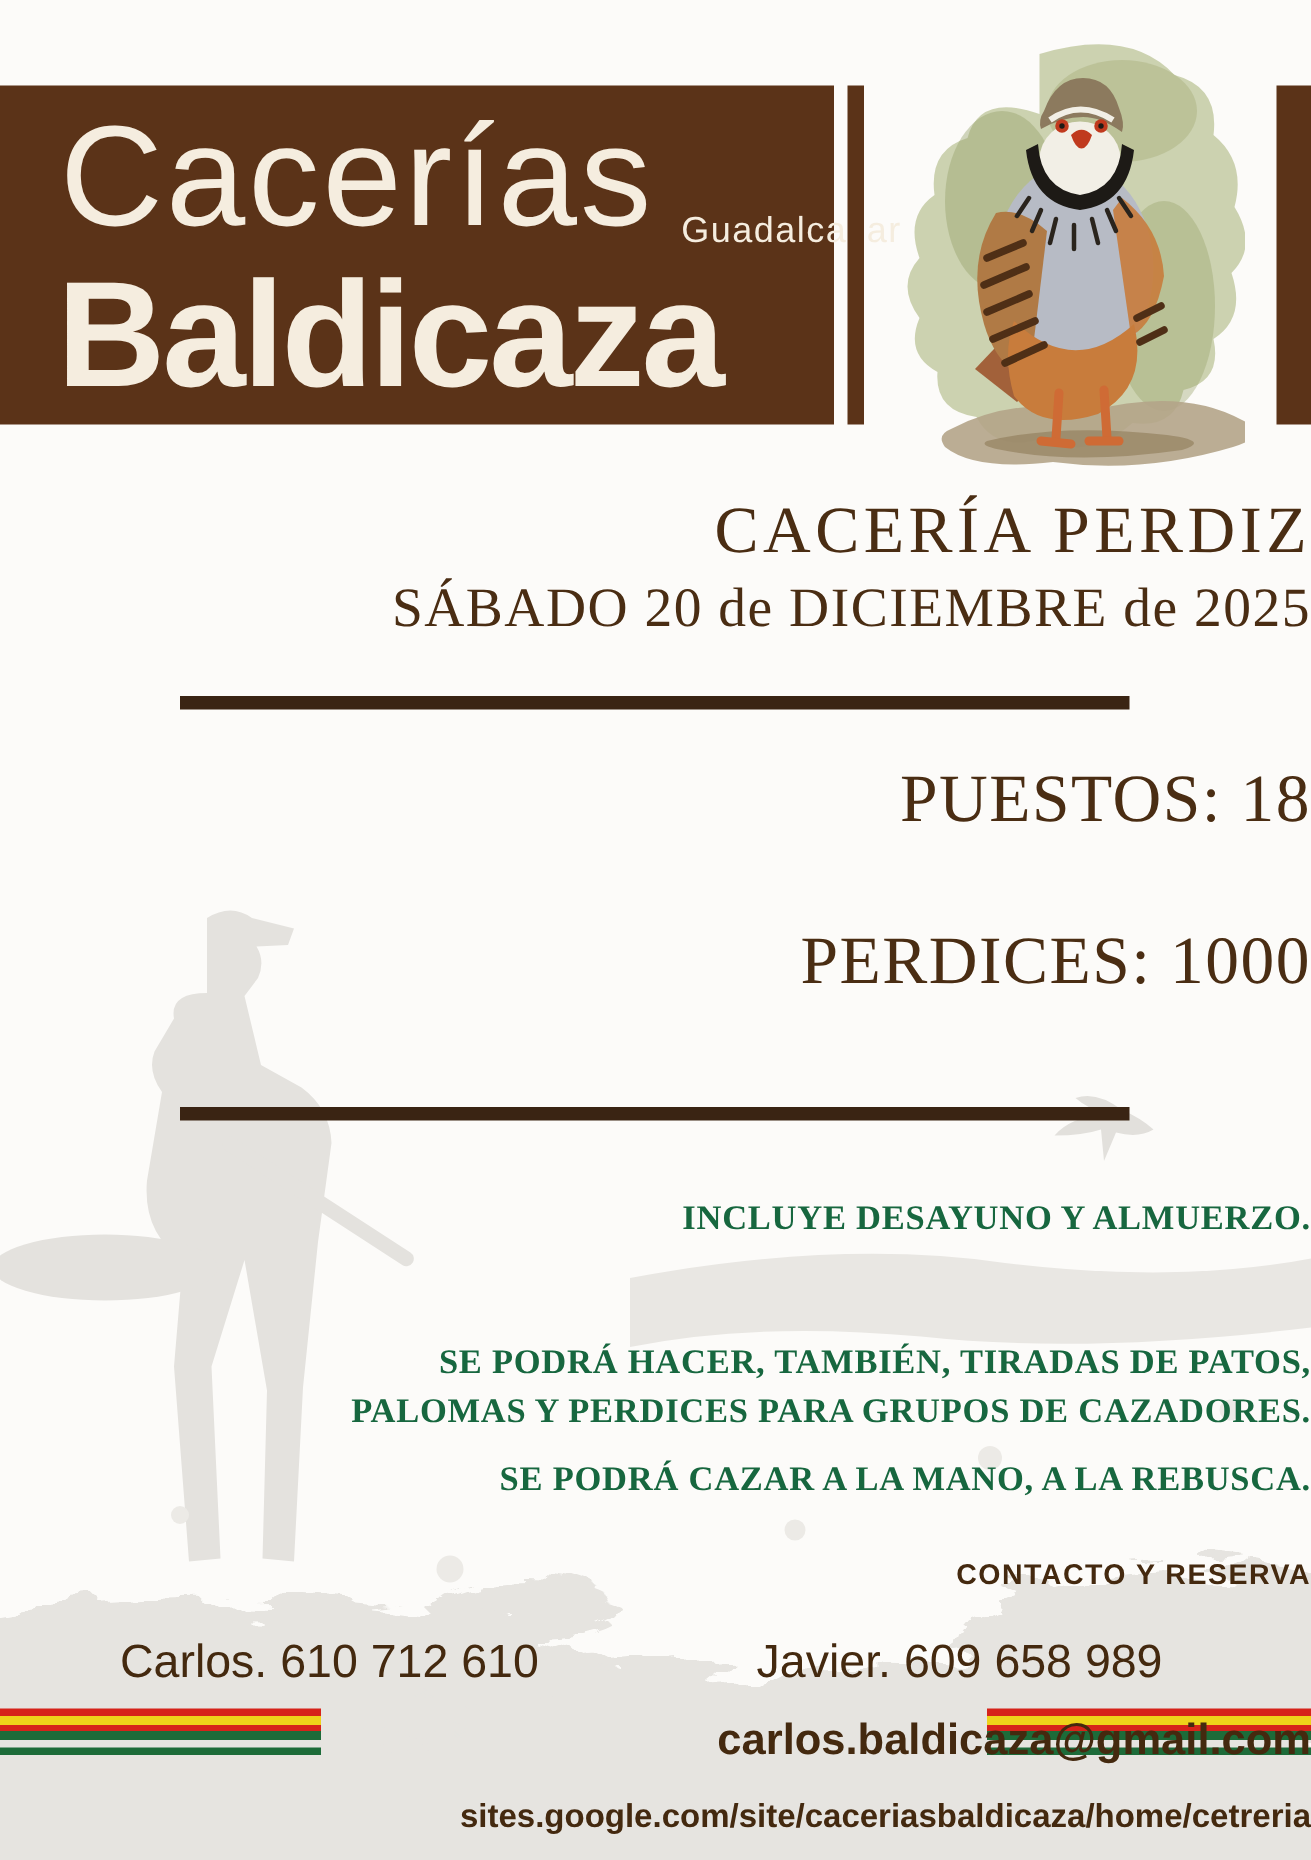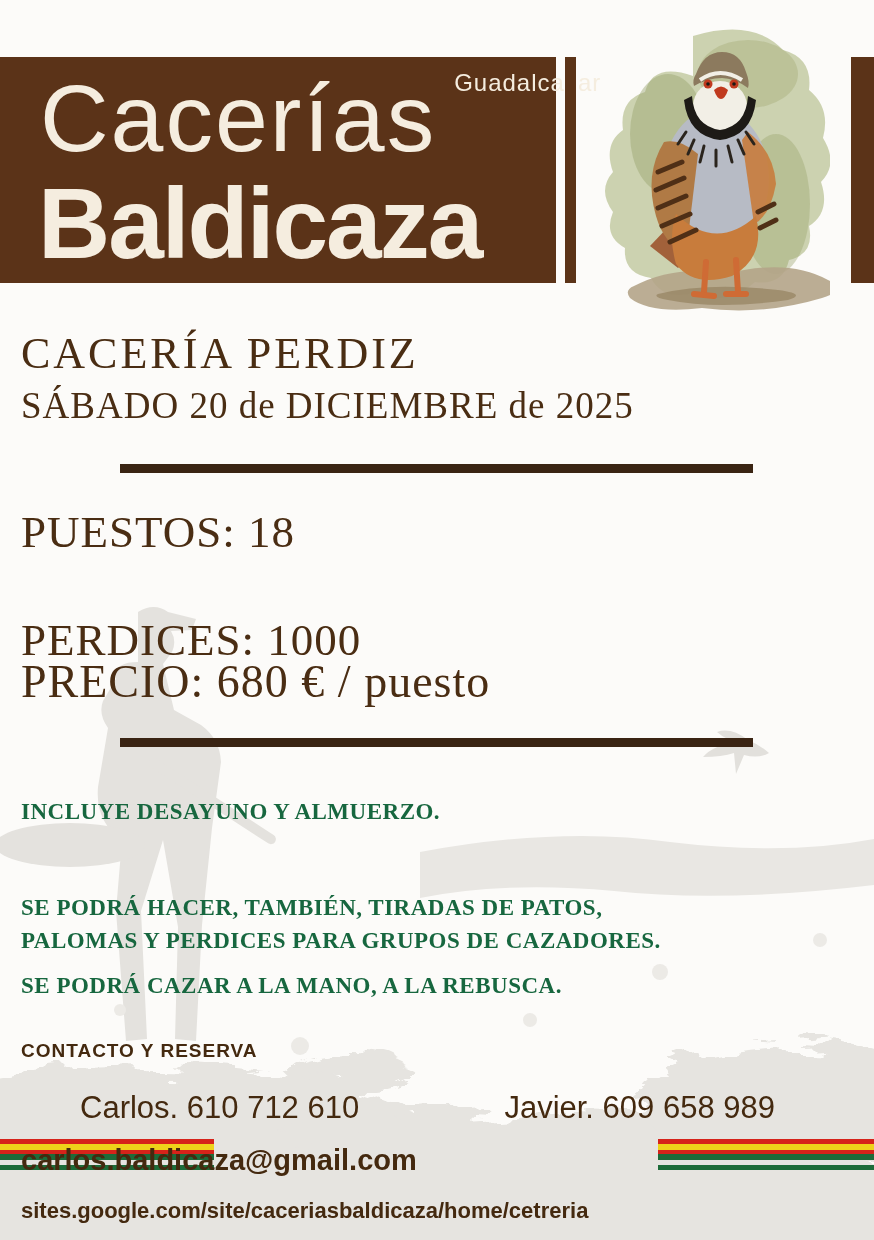--- a/index.html
+++ b/index.html
@@ -6,31 +6,31 @@
   .poster {
     position:relative; width:874px; height:1240px; margin:0 auto;
     background:#fcfbf9; overflow:hidden;
     font-family:"Liberation Sans", sans-serif;
   }
   .layer { position:absolute; z-index:1; }
   .watermark { position:absolute; inset:0; z-index:0; }
 
   
   .banner { left:0; top:57px; width:556px; height:226px; background:var(--banner-brown); color:var(--cream); }
-  .brand-top { position:absolute; left:40px; top:14px; display:flex; align-items:flex-start; gap:18px; line-height:1; }
+  .brand-top { position:absolute; left:40px; top:14px; display:flex; align-items:flex-end; gap:18px; line-height:1; }
   .brand-name-top { font-size:95px; font-weight:400; letter-spacing:2px; }
   .brand-sub { font-size:24px; letter-spacing:1px; }
   .brand-name-bottom { position:absolute; left:38px; top:116px; line-height:1; font-size:100px; font-weight:700; letter-spacing:-2px;text-align:right; }
   .banner-divider { left:565px; top:57px; width:11px; height:226px; background:var(--banner-brown); }
   .banner-edge { left:851px; top:57px; width:23px; height:226px; background:var(--banner-brown); }
   .partridge { left:598px; top:14px; width:232px; height:312px; }
 
   
   .serif { font-family:"Liberation Serif", serif; color:var(--title-brown); }
-  .centered { left:0; right:0; text-align:left;padding-left:21px; }
+  .centered { left:0; right:0; text-align:right;padding-left:21px; }
   .event-title { top:328px; font-size:44px; letter-spacing:3px; }
   .event-date  { top:384px; font-size:37px; letter-spacing:1px; }
   .rule { left:120px; width:633px; height:9px; background:var(--rule-brown); }
   .rule-1 { top:464px; }
   .rule-2 { top:738px; }
   .stat { letter-spacing:1px; }
   .stat-puestos  { top:506px; font-size:45px; }
   .stat-perdices { top:614px; font-size:45px; }
   .stat-precio   { top:655px; font-size:46px; }
 
@@ -172,21 +172,20 @@
     </g>
   </svg>
 
   <div class="layer centered serif event-title">CACERÍA PERDIZ</div>
   <div class="layer centered serif event-date">SÁBADO 20 de DICIEMBRE de 2025</div>
 
   <div class="layer rule rule-1"></div>
 
   <div class="layer centered serif stat stat-puestos">PUESTOS: 18</div>
   <div class="layer centered serif stat stat-perdices">PERDICES: 1000</div>
-  <div class="layer centered serif stat stat-precio">PRECIO: 680 € / puesto</div>
 
   <div class="layer rule rule-2"></div>
 
   <div class="layer centered detail detail-1">INCLUYE DESAYUNO Y ALMUERZO.</div>
   <div class="layer centered detail detail-3">SE PODRÁ HACER, TAMBIÉN,  TIRADAS DE PATOS,</div>
   <div class="layer centered detail detail-4">PALOMAS Y PERDICES PARA GRUPOS DE CAZADORES.</div>
   <div class="layer centered detail detail-5">SE PODRÁ CAZAR A LA MANO, A LA REBUSCA.</div>
 
   <div class="layer centered contact-heading">CONTACTO Y RESERVA</div>
   <div class="layer phone phone-carlos">Carlos. 610 712 610</div>

